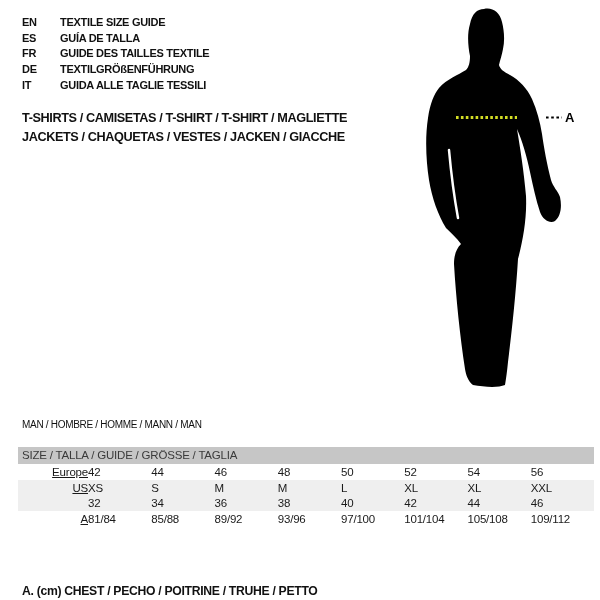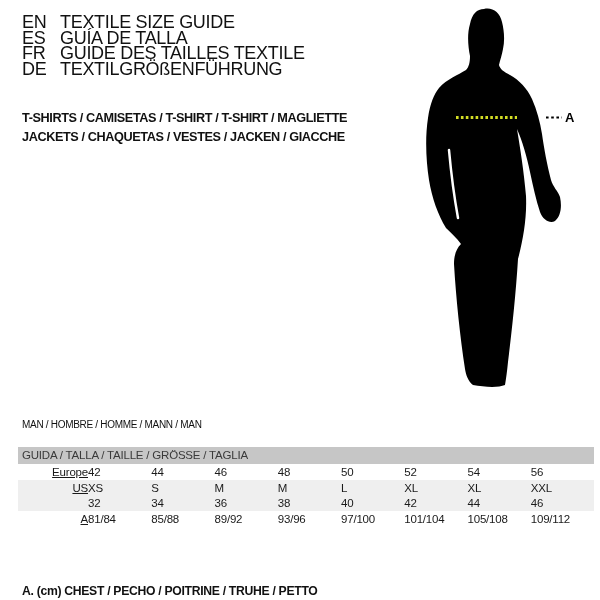--- a/index.html
+++ b/index.html
@@ -9,21 +9,21 @@
     --table_stripe:#efefef;
     --text:#111111;
   }
   html,body{margin:0;padding:0;background:#ffffff;}
   #canvas{
     position:relative;width:600px;height:600px;background:#ffffff;
     font-family:"Liberation Sans", sans-serif;color:var(--text);
     overflow:hidden;
   }
   
-  .langs{position:absolute;left:22px;top:15px;font-weight:400;font-size:18px;letter-spacing:-0.3px;}
+  .langs{position:absolute;left:22px;top:15px;font-weight:700;font-size:11px;letter-spacing:-0.3px;}
   .lang-row{line-height:15.7px;white-space:nowrap;}
   .lang-code{display:inline-block;width:38px;}
   
   .cats{position:absolute;left:22px;top:109px;font-weight:700;font-size:12.7px;letter-spacing:-0.4px;line-height:18.8px;white-space:nowrap;}
   
   .figure{position:absolute;left:410px;top:0px;width:190px;height:400px;}
   
   .man-title{position:absolute;left:22px;top:419px;font-weight:400;font-size:10px;letter-spacing:-0.3px;white-space:nowrap;}
   
   .size-table-wrap{position:absolute;left:18px;top:447px;width:576px;}
@@ -53,20 +53,23 @@
     </div>
     <div class="lang-row">
       <span class="lang-code">ES</span><span>GUÍA DE TALLA</span>
     </div>
     <div class="lang-row">
       <span class="lang-code">FR</span><span>GUIDE DES TAILLES TEXTILE</span>
     </div>
     <div class="lang-row">
       <span class="lang-code">DE</span><span>TEXTILGRÖßENFÜHRUNG</span>
     </div>
+    <div class="lang-row">
+      <span class="lang-code">IT</span><span>GUIDA ALLE TAGLIE TESSILI</span>
+    </div>
   </div>
 
   <div class="cats">
     <div>T-SHIRTS / CAMISETAS / T-SHIRT / T-SHIRT / MAGLIETTE</div>
     <div>JACKETS / CHAQUETAS / VESTES / JACKEN / GIACCHE</div>
   </div>
 
   <svg class="figure" viewBox="0 0 190 400" width="190" height="400">
     <path fill="var(--silhouette)" d="M74 9
       C82 7 90 12 92 22 C94 30 95 40 93 49 C92 55 90 60 89 65
@@ -80,21 +83,21 @@
       C37 79 48 75 56 70 C59 67 60 62 60 56 C58 46 57 34 60 24 C62 14 67 9 74 9 Z"></path>
     <path d="M39 150 C41 172 44 196 48 218" stroke="#ffffff" stroke-width="2.5" fill="none" stroke-linecap="round"></path>
     <line x1="46" y1="117.5" x2="107" y2="117.5" style="stroke:var(--measure_dash)" stroke-width="3.2" stroke-dasharray="2.6 2.3"></line>
     <line x1="136" y1="117.5" x2="152" y2="117.5" stroke="#000000" stroke-width="1.8" stroke-dasharray="2.6 2.6"></line>
     <text x="155" y="122" font-size="13" font-weight="bold" font-family="Liberation Sans, sans-serif" fill="#000000">A</text>
   </svg>
 
   <div class="man-title">MAN / HOMBRE / HOMME / MANN / MAN</div>
 
   <div class="size-table-wrap">
-    <div class="size-table-header">GUIDA / TALLA / TAILLE / GRÖSSE / TAGLIA</div>
+    <div class="size-table-header">SIZE / TALLA / GUIDE / GRÖSSE / TAGLIA</div>
     <table class="size-table">
       <colgroup>
           <col style="width:70px">
           <col span="8">
         </colgroup>
       <tbody>
         <tr>
           <td class="lbl">Europe</td>
           <td>42</td>
           <td>44</td>

